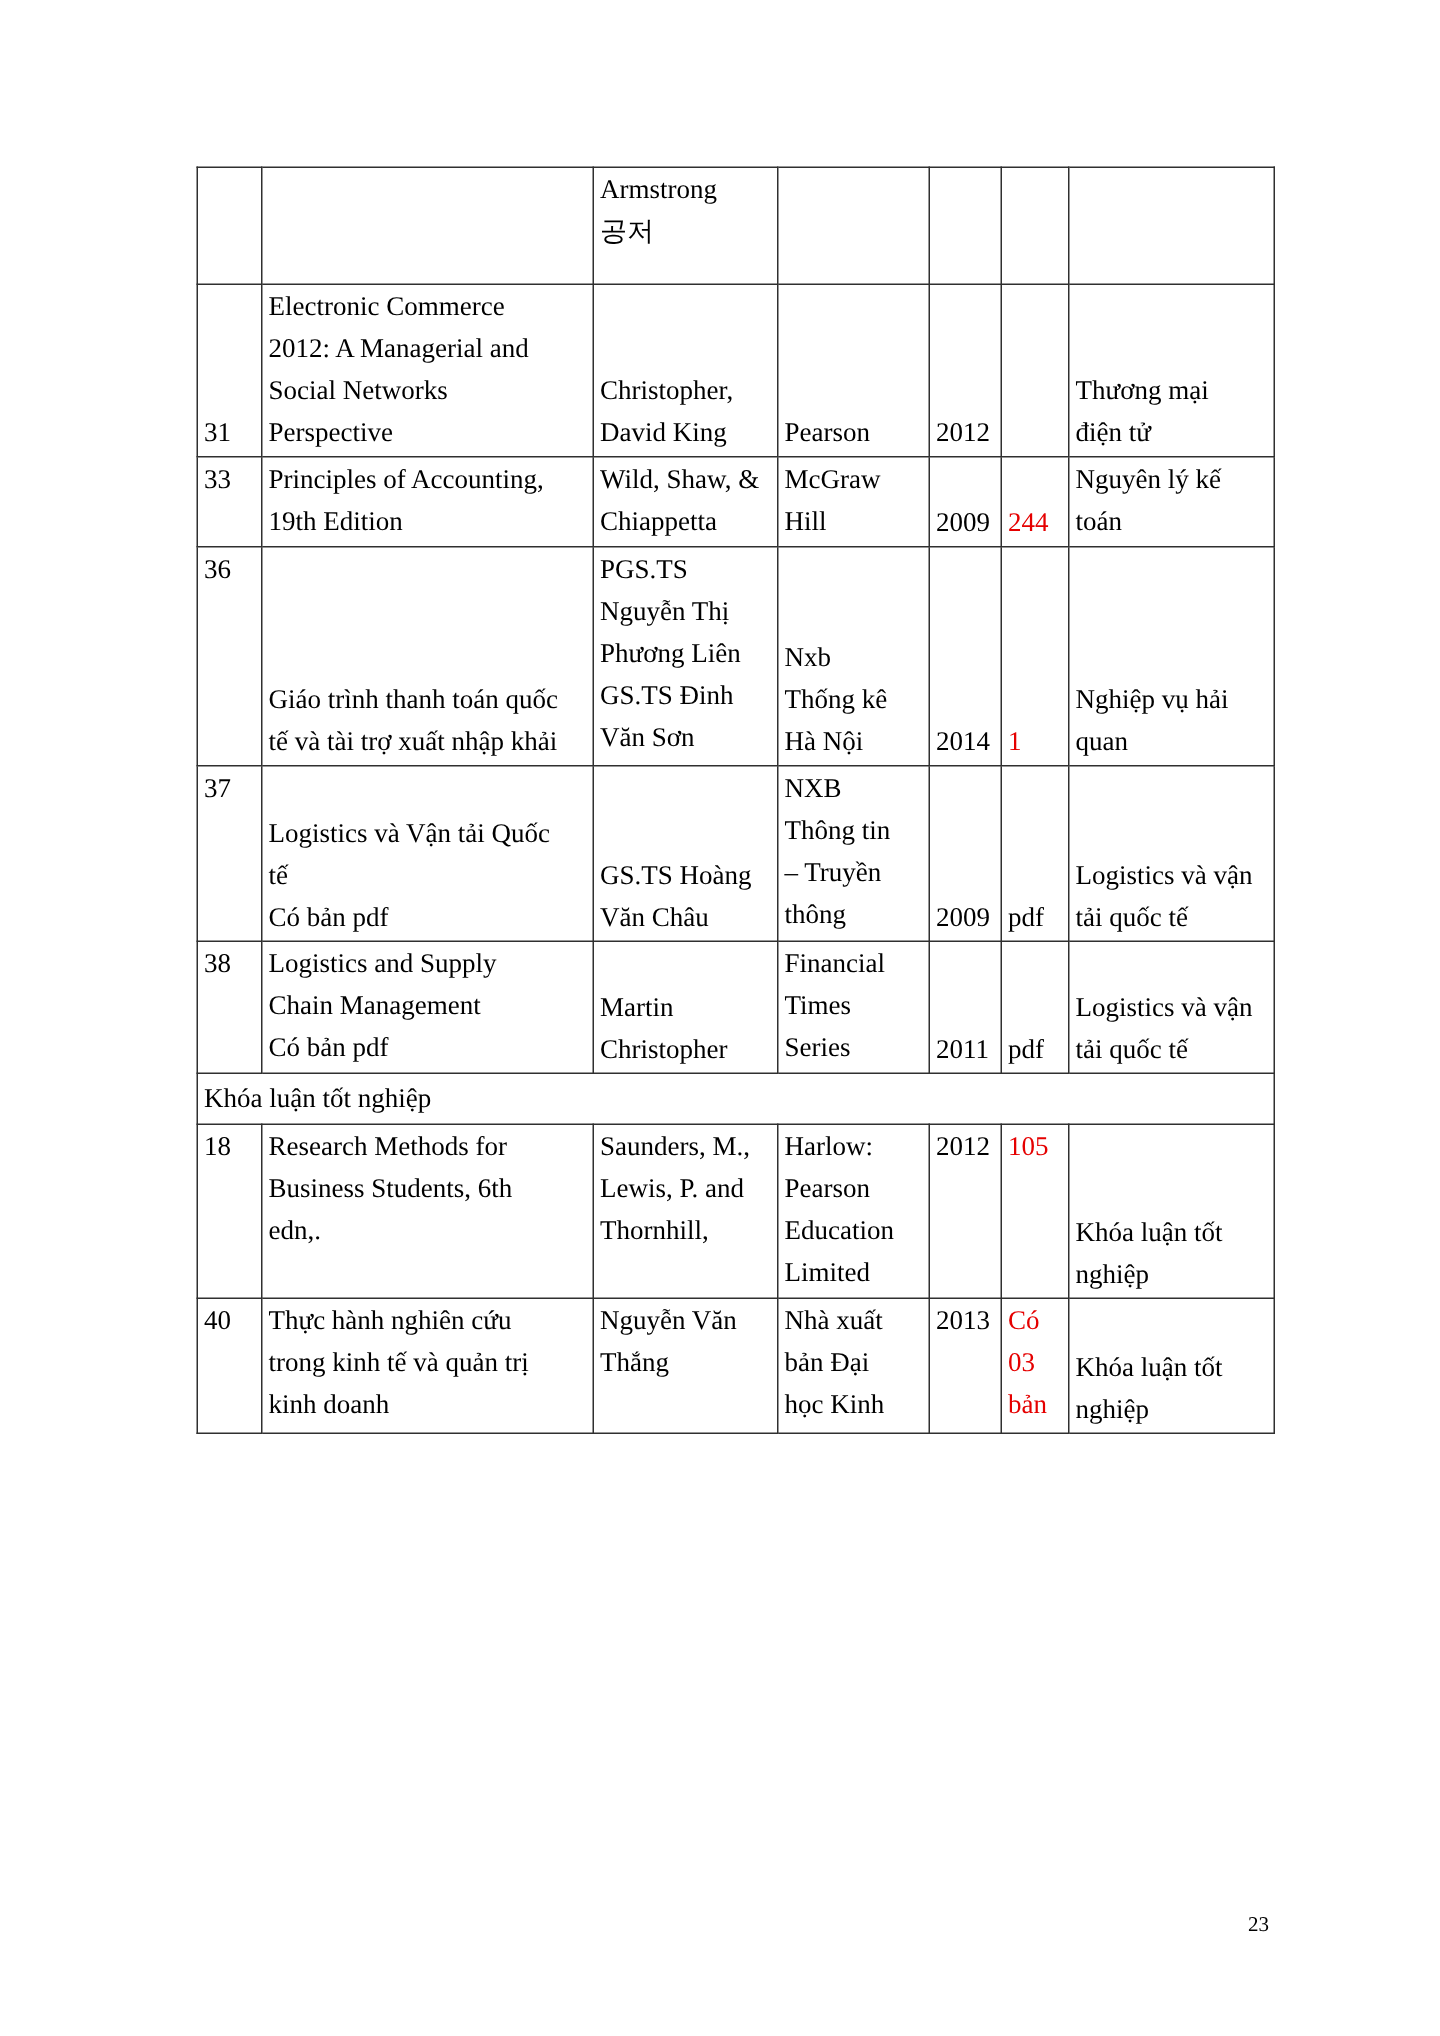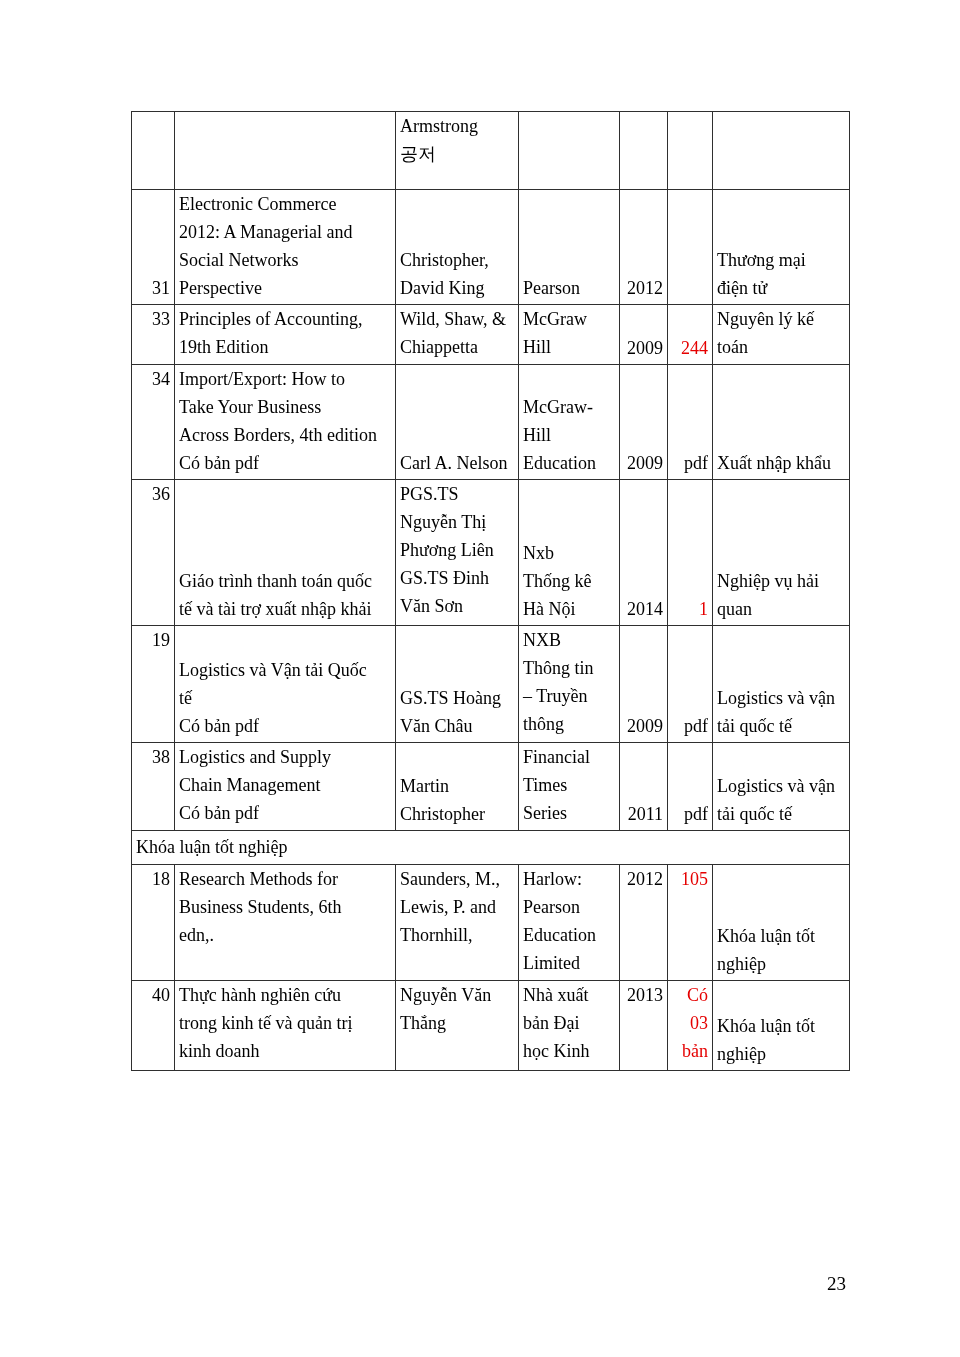--- a/index.html
+++ b/index.html
@@ -29,27 +29,27 @@
     padding: 0 4px 2px 4px;
     font-size: 18px;
     line-height: 28px;
     white-space: pre-line;
     overflow: hidden;
     word-wrap: break-word;
   }
   .vt { vertical-align: top; padding-top: 1px; }
   .vb { vertical-align: bottom; }
   .vm { vertical-align: middle; }
-  .hr { text-align: right; }
+  .hr { text-align: left; }
   .red { color: #e50000; margin-top: 48px; }
   .page-number {
     position: absolute;
     top: 1272px;
     right: 114px;
-    font-size: 19px;
+    font-size: 14px;
     line-height: 24px;
   }
 </style>
 </head>
 <body>
 
 <div class="page">
 
   <table class="ref-table">
     <colgroup>
@@ -97,34 +97,20 @@
       <td class="vt">Wild, Shaw, &amp;
 Chiappetta</td>
       <td class="vt">McGraw
 Hill</td>
       <td class="vb hr">2009</td>
       <td class="vb hr red">244</td>
       <td class="vt">Nguyên lý kế
 toán</td>
     </tr>
 
-    <tr style="height:115px">
-      <td class="vt hr">34</td>
-      <td class="vt">Import/Export: How to
-Take Your Business
-Across Borders, 4th edition
-Có bản pdf</td>
-      <td class="vb">Carl A. Nelson</td>
-      <td class="vb">McGraw-
-Hill
-Education</td>
-      <td class="vb hr">2009</td>
-      <td class="vb hr">pdf</td>
-      <td class="vb">Xuất nhập khẩu</td>
-    </tr>
 
 
     <tr style="height:146px">
       <td class="vt hr">36</td>
       <td class="vb">Giáo trình thanh toán quốc
 tế và tài trợ xuất nhập khải</td>
       <td class="vt">PGS.TS
 Nguyễn Thị
 Phương Liên
 GS.TS Đinh
@@ -132,21 +118,21 @@
       <td class="vb">Nxb
 Thống kê
 Hà Nội</td>
       <td class="vb hr">2014</td>
       <td class="vb hr red">1</td>
       <td class="vb">Nghiệp vụ hải
 quan</td>
     </tr>
 
     <tr style="height:117px">
-      <td class="vt hr">19</td>
+      <td class="vt hr">37</td>
       <td class="vb">Logistics và Vận tải Quốc
 tế
 Có bản pdf</td>
       <td class="vb">GS.TS Hoàng
 Văn Châu</td>
       <td class="vt">NXB
 Thông tin
 – Truyền
 thông</td>
       <td class="vb hr">2009</td>

